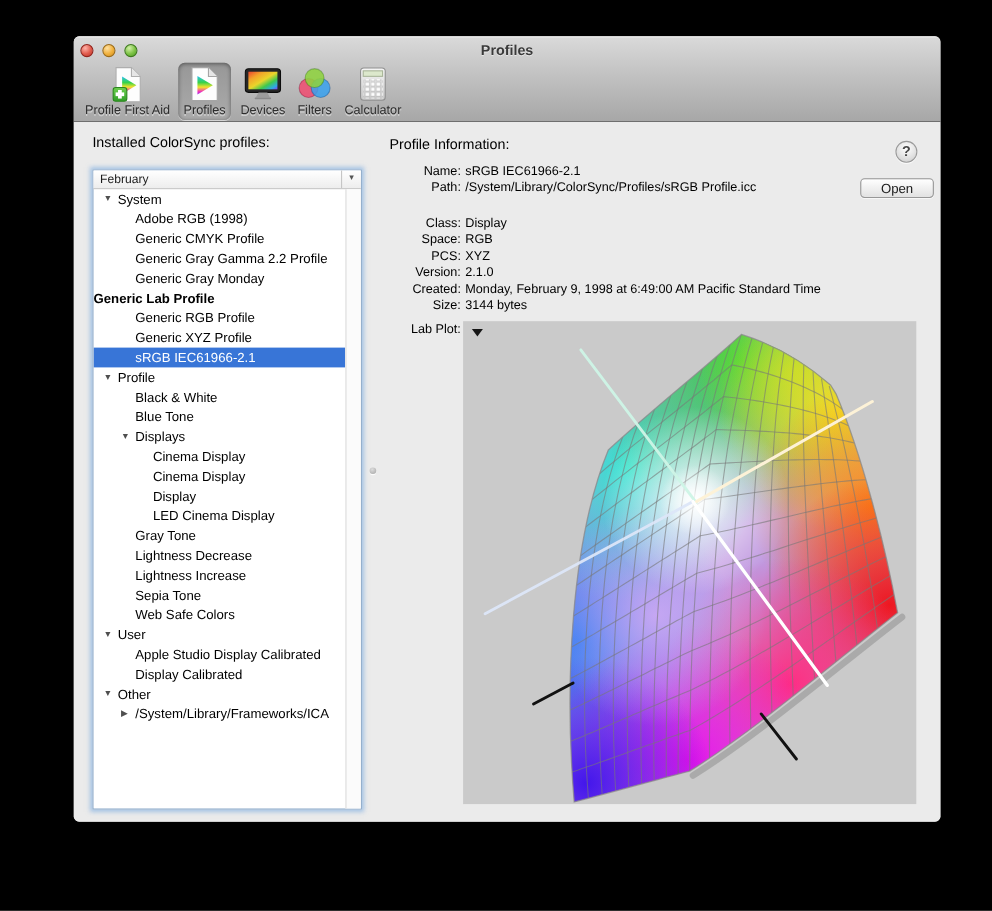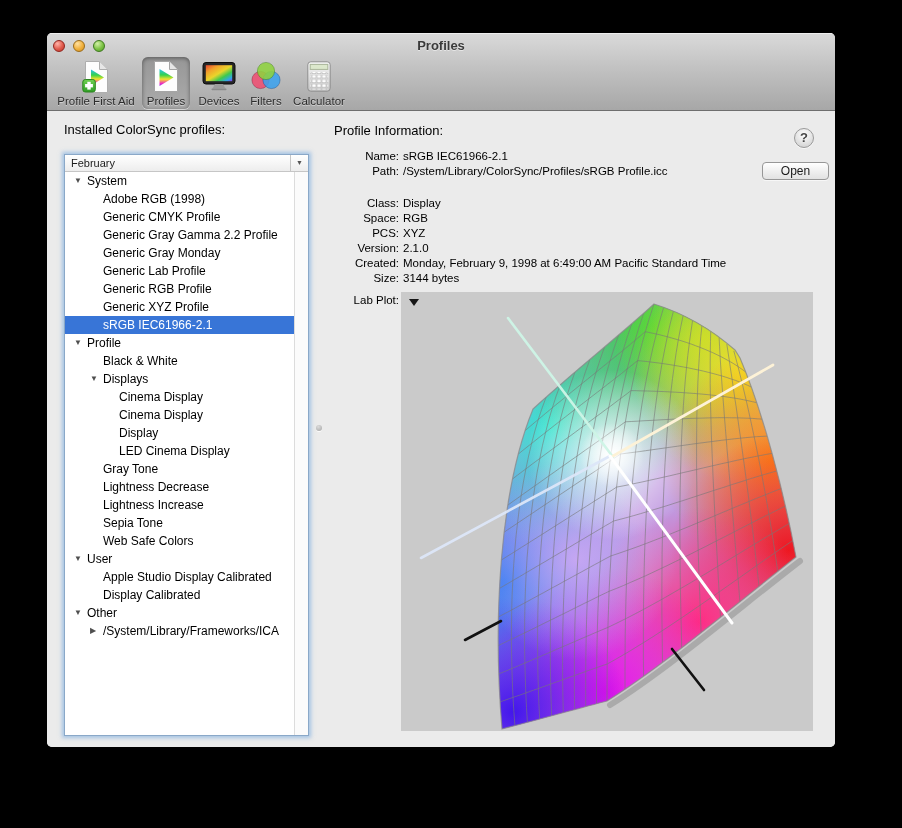--- a/index.html
+++ b/index.html
@@ -1,18 +1,18 @@
 <!DOCTYPE html>
 <html><head>
 <meta charset="utf-8">
 <style>
   html,body{margin:0;padding:0;}
   body{width:902px;height:828px;background:#000;position:relative;overflow:hidden;
        font-family:"Liberation Sans",sans-serif;-webkit-font-smoothing:antialiased;}
-  .window{position:absolute;left:47px;top:33px;width:788px;height:714px;border-radius:5px;
+  .window{position:absolute;left:67px;top:33px;width:788px;height:714px;border-radius:5px;
           overflow:hidden;background:#ebebeb;box-shadow:0 18px 45px rgba(0,0,0,.85);}
   
   .chrome{position:absolute;top:0;left:0;right:0;height:77px;
           background:linear-gradient(#dadada,#c2c2c2 45%,#a7a7a7);
           border-bottom:1px solid #6e6e6e;box-shadow:inset 0 1px 0 rgba(255,255,255,.55);}
   .traffic{position:absolute;left:6px;top:7px;display:flex;gap:8px;}
   .light{width:12px;height:12px;border-radius:50%;box-sizing:border-box;}
   .light.close{background:radial-gradient(circle at 35% 28%,#ffb2a8,#e05a4c 55%,#b9352a);border:1px solid #92251e;}
   .light.min{background:radial-gradient(circle at 35% 28%,#ffe0a0,#f0b03c 55%,#cd8d22;);border:1px solid #9c6c1a;}
   .light.min{background:radial-gradient(circle at 35% 28%,#ffe0a0,#f0b03c 55%,#cd8d22);border:1px solid #9c6c1a;}
@@ -171,26 +171,27 @@
       <div class="list-header">
         <span class="hdr-label">February</span>
         <span class="hdr-btn">▼</span>
       </div>
       <div class="rows">
           <div class="row"><span class="tri" style="left: 9px;">▼</span><span style="padding-left: 22px; display: inline-block;">System</span></div>
           <div class="row"><span style="padding-left: 38px; display: inline-block;">Adobe RGB (1998)</span></div>
           <div class="row"><span style="padding-left: 38px; display: inline-block;">Generic CMYK Profile</span></div>
           <div class="row"><span style="padding-left: 38px; display: inline-block;">Generic Gray Gamma 2.2 Profile</span></div>
           <div class="row"><span style="padding-left: 38px; display: inline-block;">Generic Gray Monday</span></div>
-          <div class="row"><span style="padding-left: 38px; display: inline-block;">Generic Lab Profile</span></div>
+          <div class="row"><span style="display: inline-block; font-weight: bold;">Generic Lab Profile</span></div>
           <div class="row"><span style="padding-left: 38px; display: inline-block;">Generic RGB Profile</span></div>
           <div class="row"><span style="padding-left: 38px; display: inline-block;">Generic XYZ Profile</span></div>
           <div class="row selected"><span style="padding-left: 38px; display: inline-block;">sRGB IEC61966-2.1</span></div>
           <div class="row"><span class="tri" style="left: 9px;">▼</span><span style="padding-left: 22px; display: inline-block;">Profile</span></div>
           <div class="row"><span style="padding-left: 38px; display: inline-block;">Black &amp; White</span></div>
+          <div class="row"><span style="padding-left: 38px; display: inline-block;">Blue Tone</span></div>
           <div class="row"><span class="tri" style="left: 25px;">▼</span><span style="padding-left: 38px; display: inline-block;">Displays</span></div>
           <div class="row"><span style="padding-left: 54px; display: inline-block;">Cinema Display</span></div>
           <div class="row"><span style="padding-left: 54px; display: inline-block;">Cinema Display</span></div>
           <div class="row"><span style="padding-left: 54px; display: inline-block;">Display</span></div>
           <div class="row"><span style="padding-left: 54px; display: inline-block;">LED Cinema Display</span></div>
           <div class="row"><span style="padding-left: 38px; display: inline-block;">Gray Tone</span></div>
           <div class="row"><span style="padding-left: 38px; display: inline-block;">Lightness Decrease</span></div>
           <div class="row"><span style="padding-left: 38px; display: inline-block;">Lightness Increase</span></div>
           <div class="row"><span style="padding-left: 38px; display: inline-block;">Sepia Tone</span></div>
           <div class="row"><span style="padding-left: 38px; display: inline-block;">Web Safe Colors</span></div>

